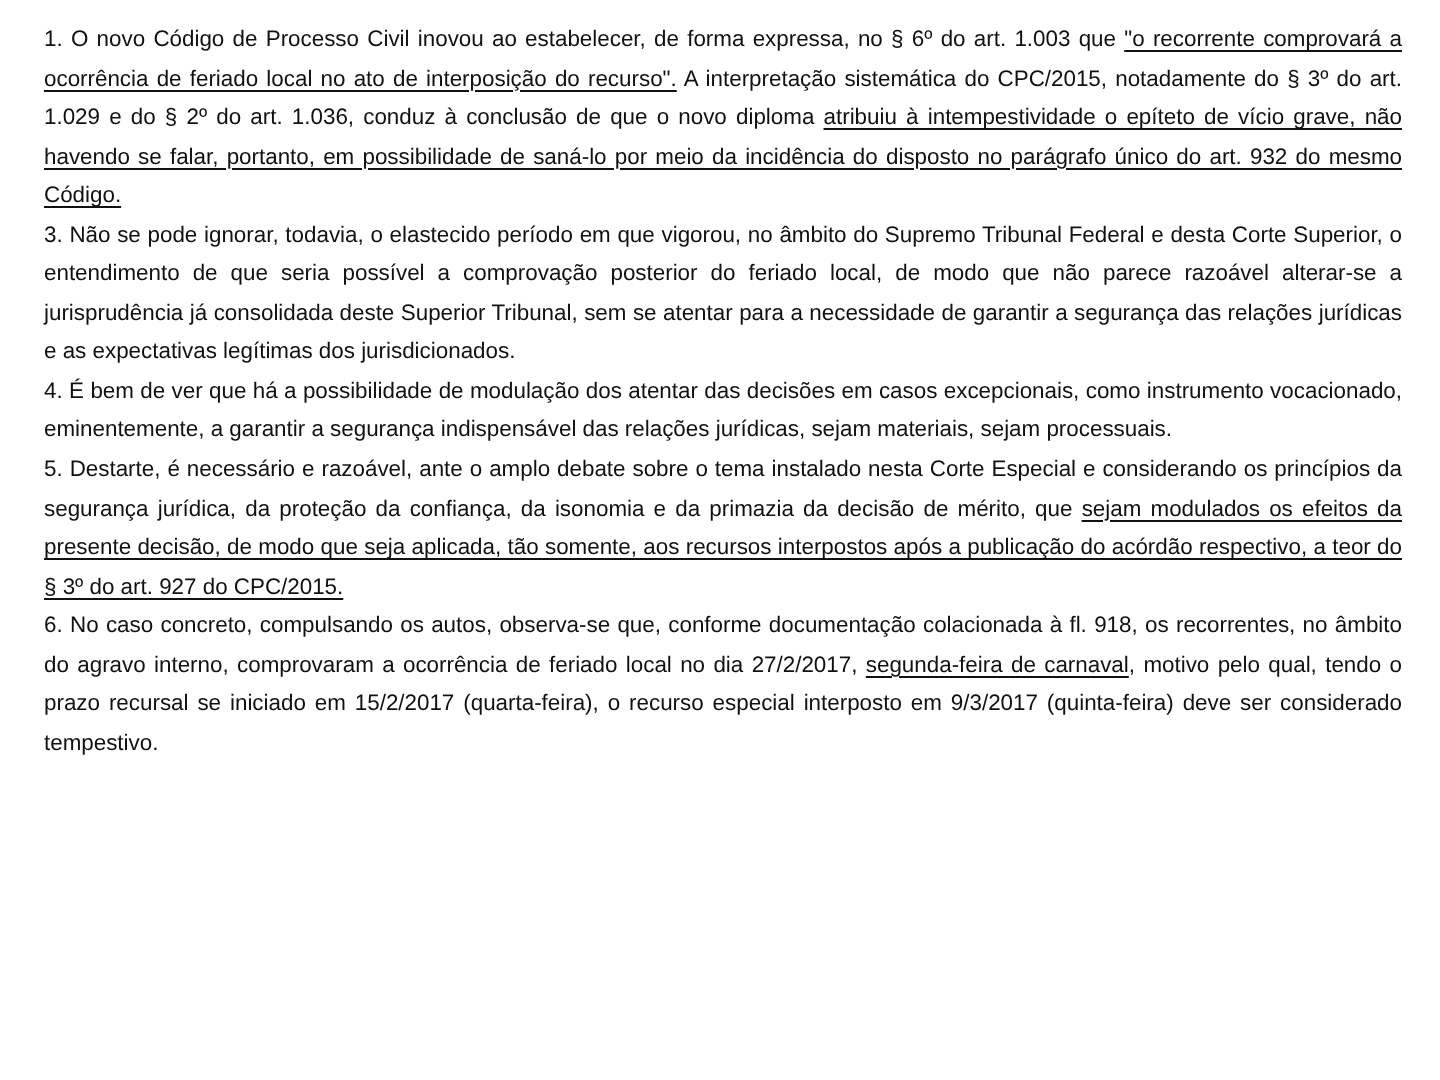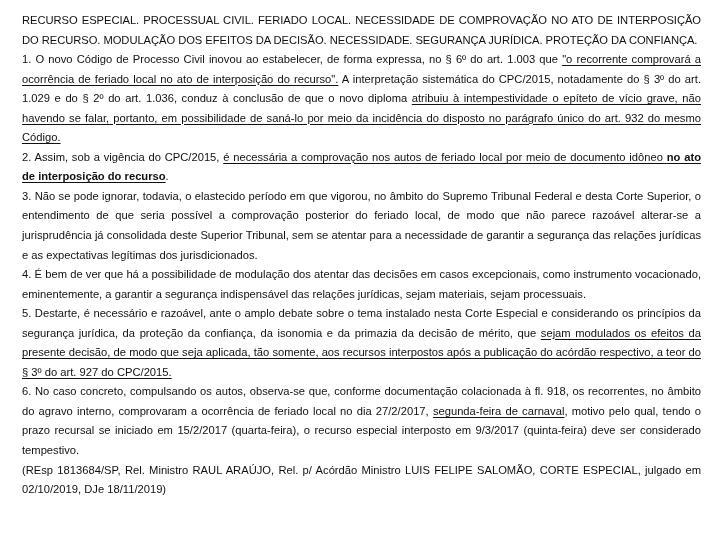--- a/index.html
+++ b/index.html
@@ -40,41 +40,36 @@
     .ub {
       text-decoration: underline;
       text-underline-offset: 2px;
       font-weight: bold;
     }
   </style>
 </head>
 <body>
 
 <div class="page">
-  <p class="para heading">RECURSO ESPECIAL. PROCESSUAL CIVIL. FERIADO LOCAL. NECESSIDADE DE COMPROVAÇÃO NO ATO DE INTERPOSIÇÃO DO RECURSO. MODULAÇÃO DOS EFEITOS DA DECISÃO. NECESSIDADE. SEGURANÇA JURÍDICA. PROTEÇÃO DA CONFIANÇA.</p>
 
   <p class="para">
     <span>1.</span><span> O novo Código de Processo Civil inovou ao estabelecer, de forma expressa, no § 6º do art. 1.003 que </span><span class="u">"o recorrente comprovará a ocorrência de feriado local no ato de interposição do recurso".</span><span> A interpretação sistemática do CPC/2015, notadamente do § 3º do art. 1.029 e do § 2º do art. 1.036, conduz à conclusão de que o novo diploma </span><span class="u">atribuiu à intempestividade o epíteto de vício grave, não havendo se falar, portanto, em possibilidade de saná-lo por meio da incidência do disposto no parágrafo único do art. 932 do mesmo Código.</span>
   </p>
 
-  <p class="para">
-    <span>2.</span><span> Assim, sob a vigência do CPC/2015, </span><span class="u">é necessária a comprovação nos autos de feriado local por meio de documento idôneo </span><span class="ub">no ato de interposição do recurso</span><span>.</span>
-  </p>
 
   <p class="para">
     <span>3.</span><span> Não se pode ignorar, todavia, o elastecido período em que vigorou, no âmbito do Supremo Tribunal Federal e desta Corte Superior, o entendimento de que seria possível a comprovação posterior do feriado local, de modo que não parece razoável alterar-se a jurisprudência já consolidada deste Superior Tribunal, sem se atentar para a necessidade de garantir a segurança das relações jurídicas e as expectativas legítimas dos jurisdicionados.</span>
   </p>
 
   <p class="para">
     <span>4.</span><span> É bem de ver que há a possibilidade de modulação dos atentar das decisões em casos excepcionais, como instrumento vocacionado, eminentemente, a garantir a segurança indispensável das relações jurídicas, sejam materiais, sejam processuais.</span>
   </p>
 
   <p class="para">
     <span>5.</span><span> Destarte, é necessário e razoável, ante o amplo debate sobre o tema instalado nesta Corte Especial e considerando os princípios da segurança jurídica, da proteção da confiança, da isonomia e da primazia da decisão de mérito, que </span><span class="u">sejam modulados os efeitos da presente decisão, de modo que seja aplicada, tão somente, aos recursos interpostos após a publicação do acórdão respectivo, a teor do § 3º do art. 927 do CPC/2015.</span>
   </p>
 
   <p class="para">
     <span>6.</span><span> No caso concreto, compulsando os autos, observa-se que, conforme documentação colacionada à fl. 918, os recorrentes, no âmbito do agravo interno, comprovaram a ocorrência de feriado local no dia 27/2/2017, </span><span class="u">segunda-feira de carnaval</span><span>, motivo pelo qual, tendo o prazo recursal se iniciado em 15/2/2017 (quarta-feira), o recurso especial interposto em 9/3/2017 (quinta-feira) deve ser considerado tempestivo.</span>
   </p>
 
 
-  <p class="para">(REsp 1813684/SP, Rel. Ministro RAUL ARAÚJO, Rel. p/ Acórdão Ministro LUIS FELIPE SALOMÃO, CORTE ESPECIAL, julgado em 02/10/2019, DJe 18/11/2019)</p>
 </div>
 
 </body></html>

